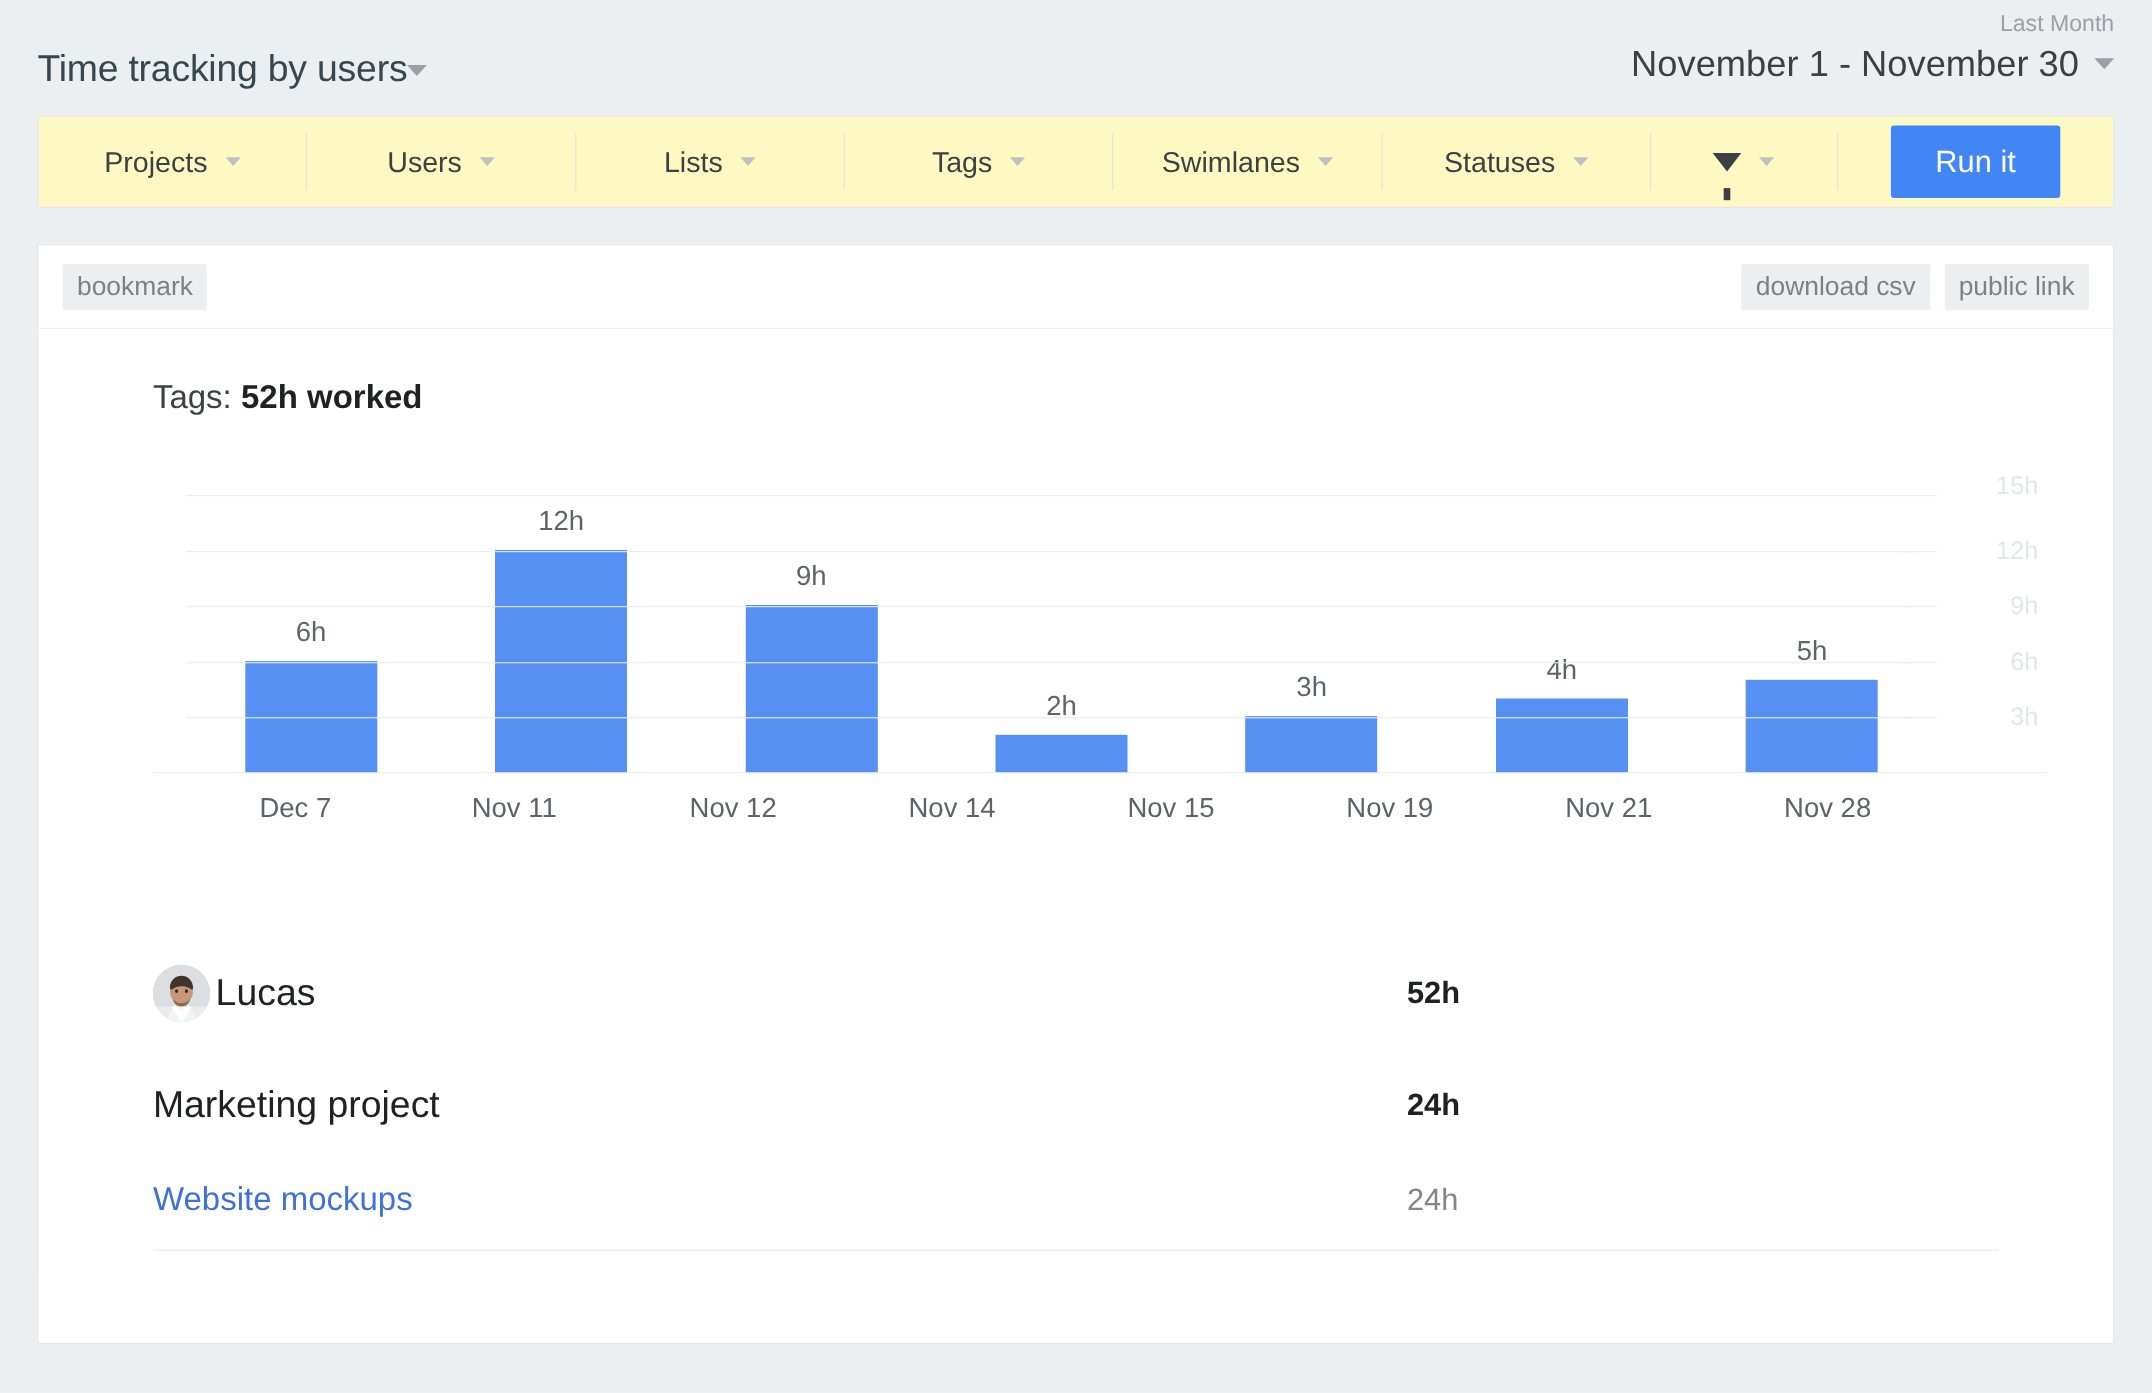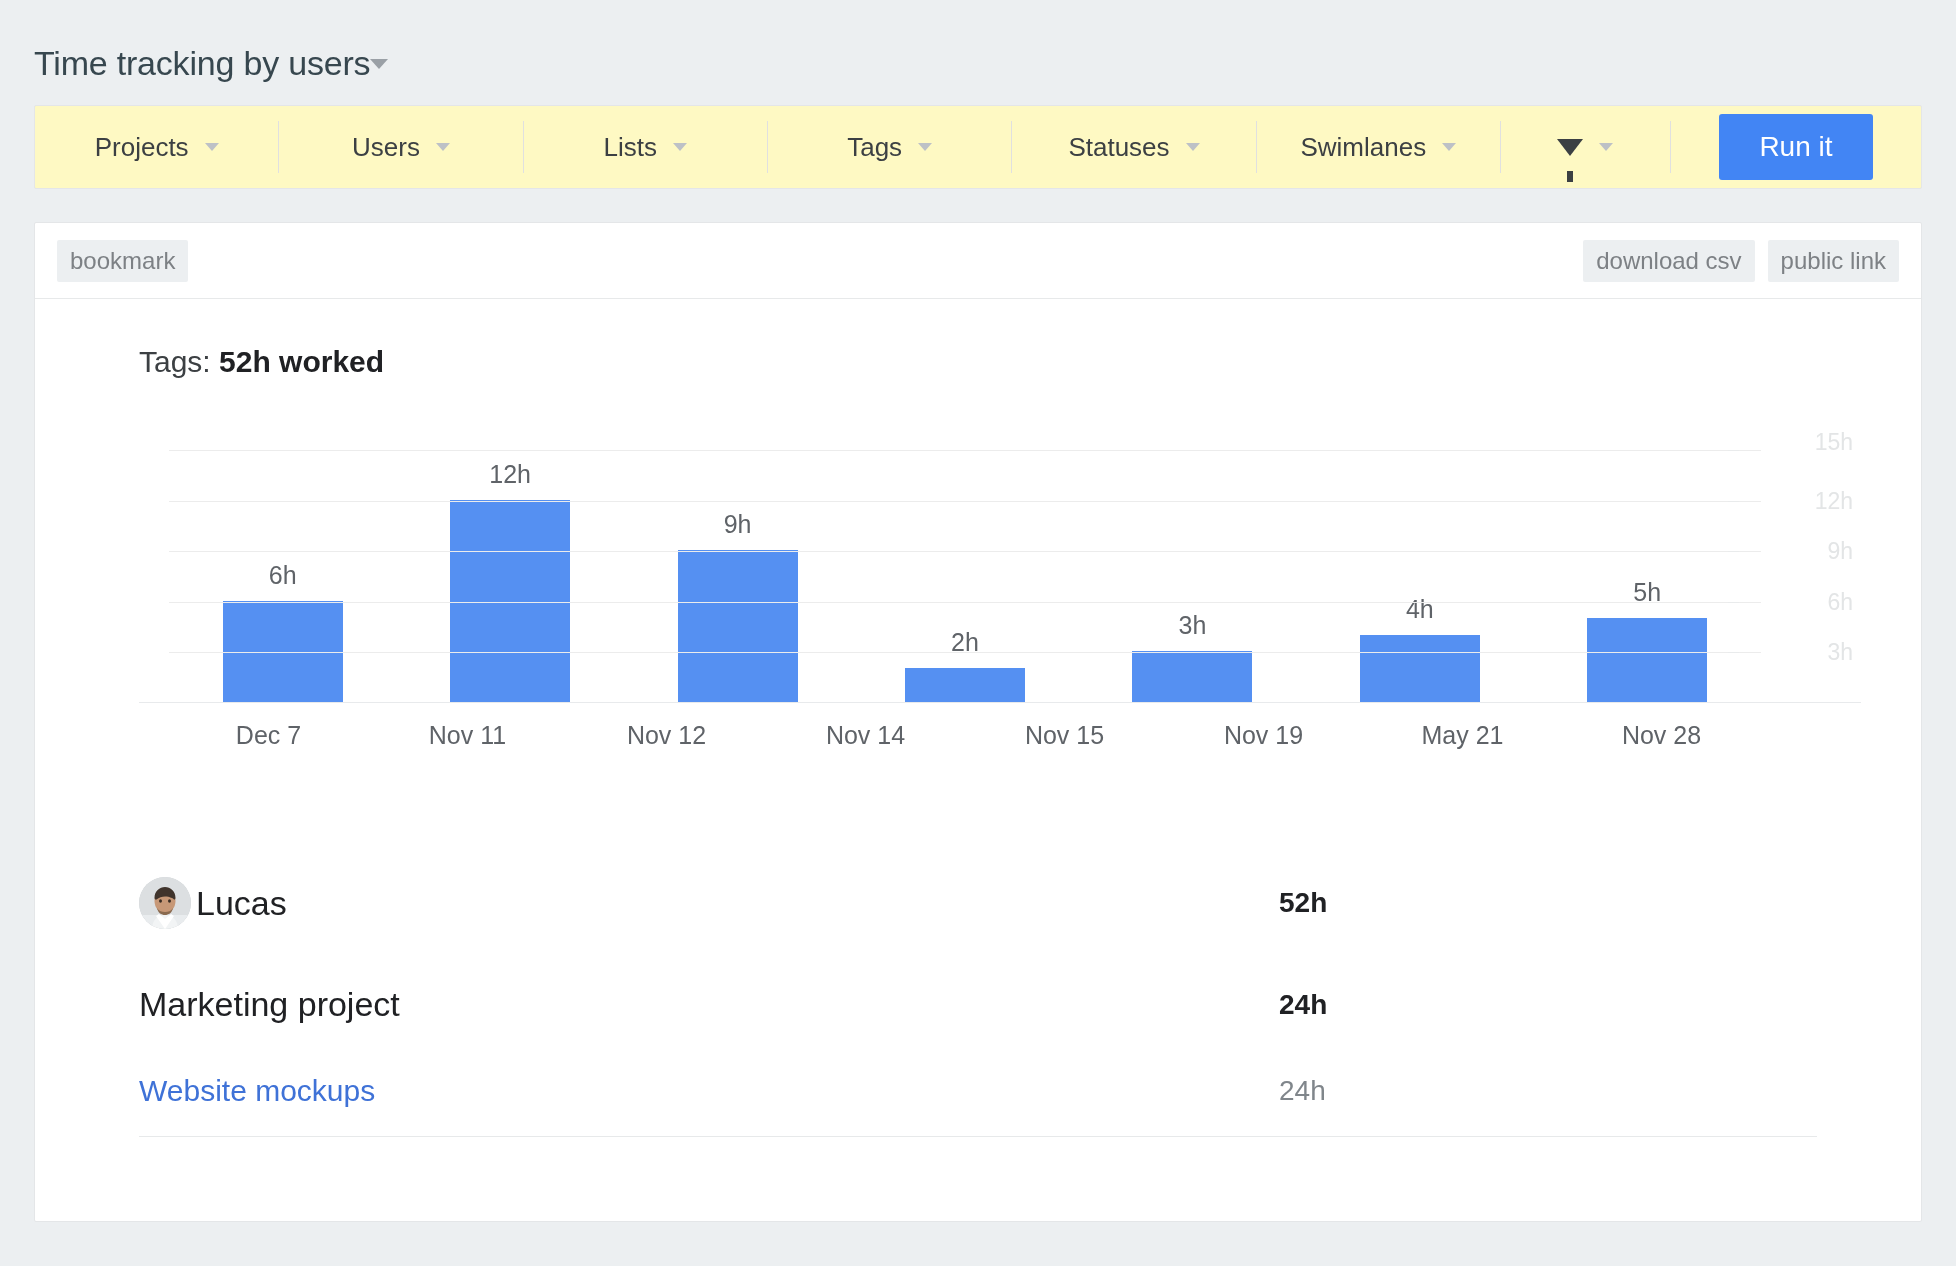--- a/index.html
+++ b/index.html
@@ -227,45 +227,52 @@
 </style>
 </head>
 <body>
 
 <div class="page-header">
   <div class="report-title-wrap">
     <span class="report-title">Time tracking by users</span>
     <span class="caret"></span>
   </div>
 
+  <div class="date-block">
+    <div class="last-month">Last Month</div>
+    <div class="date-range-row">
+      <span class="date-range">November 1 - November 30</span>
+      <span class="caret"></span>
+    </div>
+  </div>
 </div>
 
 <div class="toolbar">
   <div class="tb-item">
     <span class="tb-label">Projects</span>
     <span class="caret sm"></span>
   </div>
   <div class="tb-item">
     <span class="tb-label">Users</span>
     <span class="caret sm"></span>
   </div>
   <div class="tb-item">
     <span class="tb-label">Lists</span>
     <span class="caret sm"></span>
   </div>
   <div class="tb-item">
     <span class="tb-label">Tags</span>
     <span class="caret sm"></span>
   </div>
   <div class="tb-item">
+    <span class="tb-label">Swimlanes</span>
+    <span class="caret sm"></span>
+  </div>
+  <div class="tb-item">
     <span class="tb-label">Statuses</span>
-    <span class="caret sm"></span>
-  </div>
-  <div class="tb-item">
-    <span class="tb-label">Swimlanes</span>
     <span class="caret sm"></span>
   </div>
   <div class="tb-item filter">
     <span class="funnel"></span>
     <span class="caret sm"></span>
   </div>
   <div class="tb-run">
     <button class="run-btn">Run it</button>
   </div>
 </div>
@@ -331,21 +338,21 @@
         <div class="ytick-dash" style="top: 16.875px;"></div>
         <div class="ytick" style="top: 9px;">15h</div>
       </div>
     <div class="xaxis" id="xaxis">
         <div class="xlabel">Dec 7</div>
         <div class="xlabel">Nov 11</div>
         <div class="xlabel">Nov 12</div>
         <div class="xlabel">Nov 14</div>
         <div class="xlabel">Nov 15</div>
         <div class="xlabel">Nov 19</div>
-        <div class="xlabel">May 21</div>
+        <div class="xlabel">Nov 21</div>
         <div class="xlabel">Nov 28</div>
       </div>
   </div>
 
   <div class="detail">
 
     <div class="row row-user">
       <div class="rel">
         <div class="label-wrap">
           <div class="avatar">

